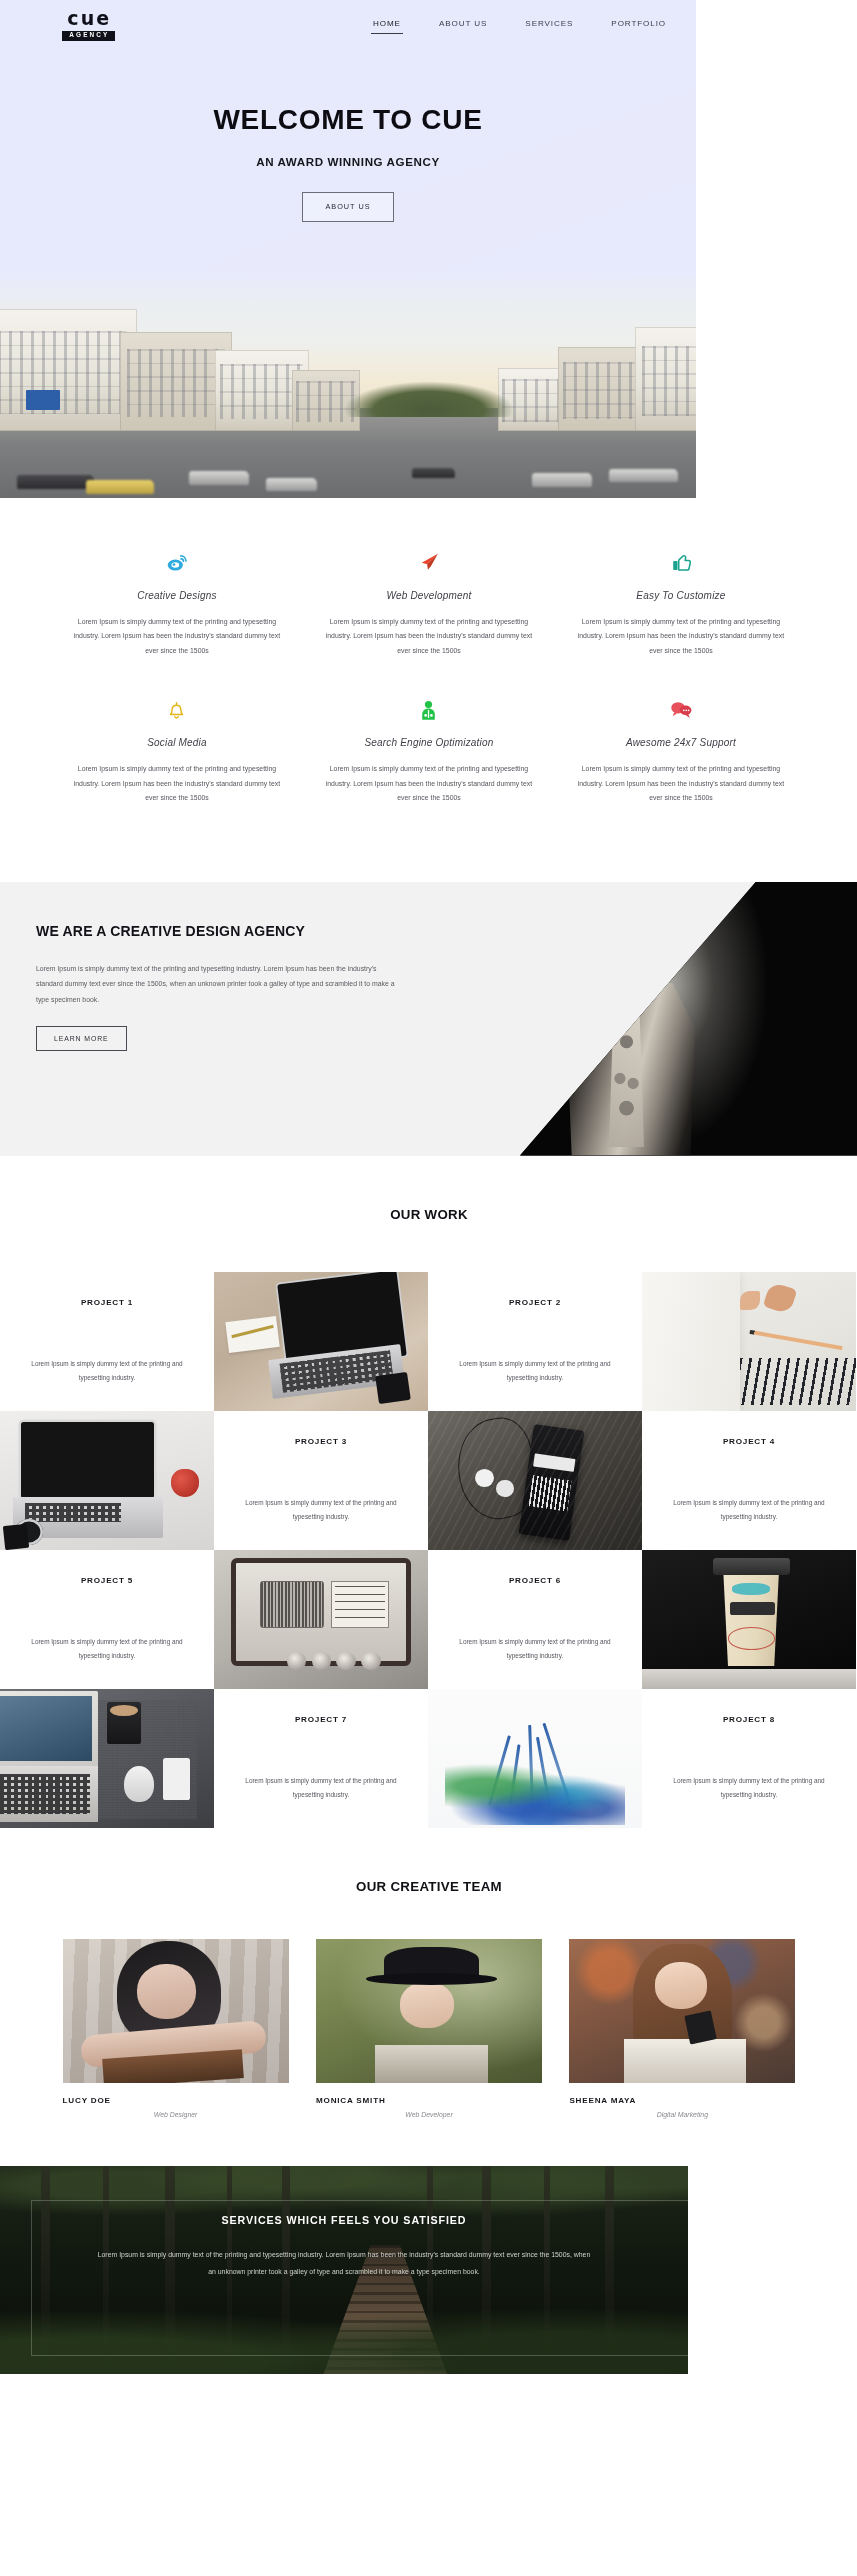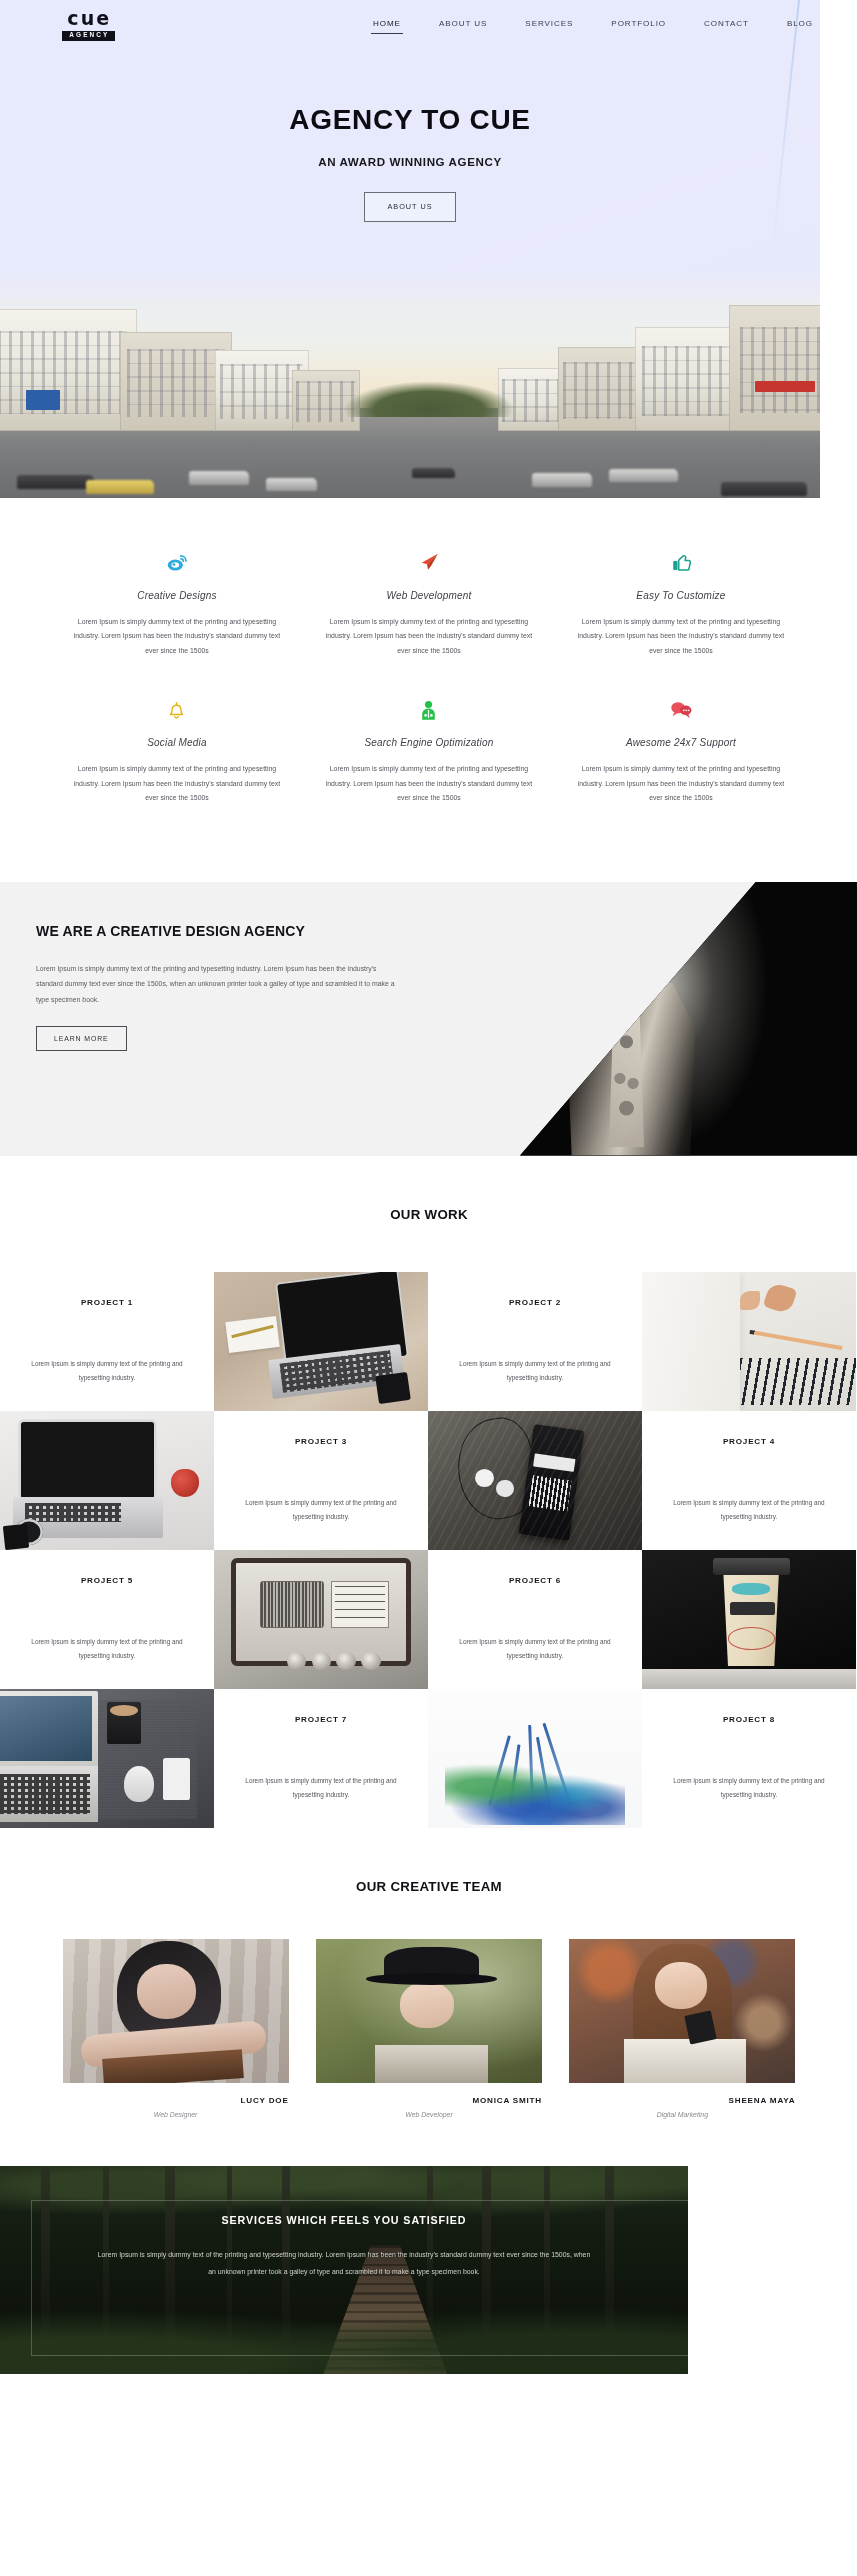--- a/index.html
+++ b/index.html
@@ -7,21 +7,21 @@
     width: 858px;
     background: #ffffff;
     font-family: "Liberation Sans", sans-serif;
     -webkit-font-smoothing: antialiased;
   }
   body { width: 858px; overflow-x: hidden; }
 
   
   .hero {
     position: relative;
-    width: 820px;
+    width: 696px;
     height: 498px;
     background: linear-gradient(160deg, #e7eafc 0%, #e8eafc 55%, #e4e9fb 100%);
     overflow: hidden;
   }
   .hero-streak {
     position: absolute;
     top: 0; left: 798px;
     width: 1.7px; height: 257px;
     background: linear-gradient(180deg, rgba(170,195,235,.65), rgba(170,195,235,0));
     transform: rotate(6deg);
@@ -422,21 +422,21 @@
   }
   .member { width: 226px; }
   .member-photo {
     width: 226px; height: 144px;
     overflow: hidden;
     position: relative;
     background:#ddd;
   }
   .member-name {
     margin-top: 13.7px;
-    text-align: right;
+    text-align: left;
     font-size: 8.1px;
     font-weight: 700;
     letter-spacing: 0.8px;
     color: #16161c;
   }
   .member-role {
     margin-top: 6px;
     text-align: center;
     font-size: 6.9px;
     font-style: italic;
@@ -541,21 +541,21 @@
         <div class="nav-item active">HOME</div>
         <div class="nav-item">ABOUT US</div>
         <div class="nav-item">SERVICES</div>
         <div class="nav-item">PORTFOLIO</div>
         <div class="nav-item">CONTACT</div>
         <div class="nav-item">BLOG</div>
       </div>
   </nav>
 
   <div class="hero-copy">
-    <h1 class="hero-title">AGENCY TO CUE</h1>
+    <h1 class="hero-title">WELCOME TO CUE</h1>
     <div class="hero-sub">AN AWARD WINNING AGENCY</div>
     <div class="hero-btn">ABOUT US</div>
   </div>
 
   <div class="hero-photo">
     <div class="city">
       <div class="sky"></div>
       <div class="road"></div>
 
       <div class="bld" style="left:-4%;width:20%;height:54%;"></div>

